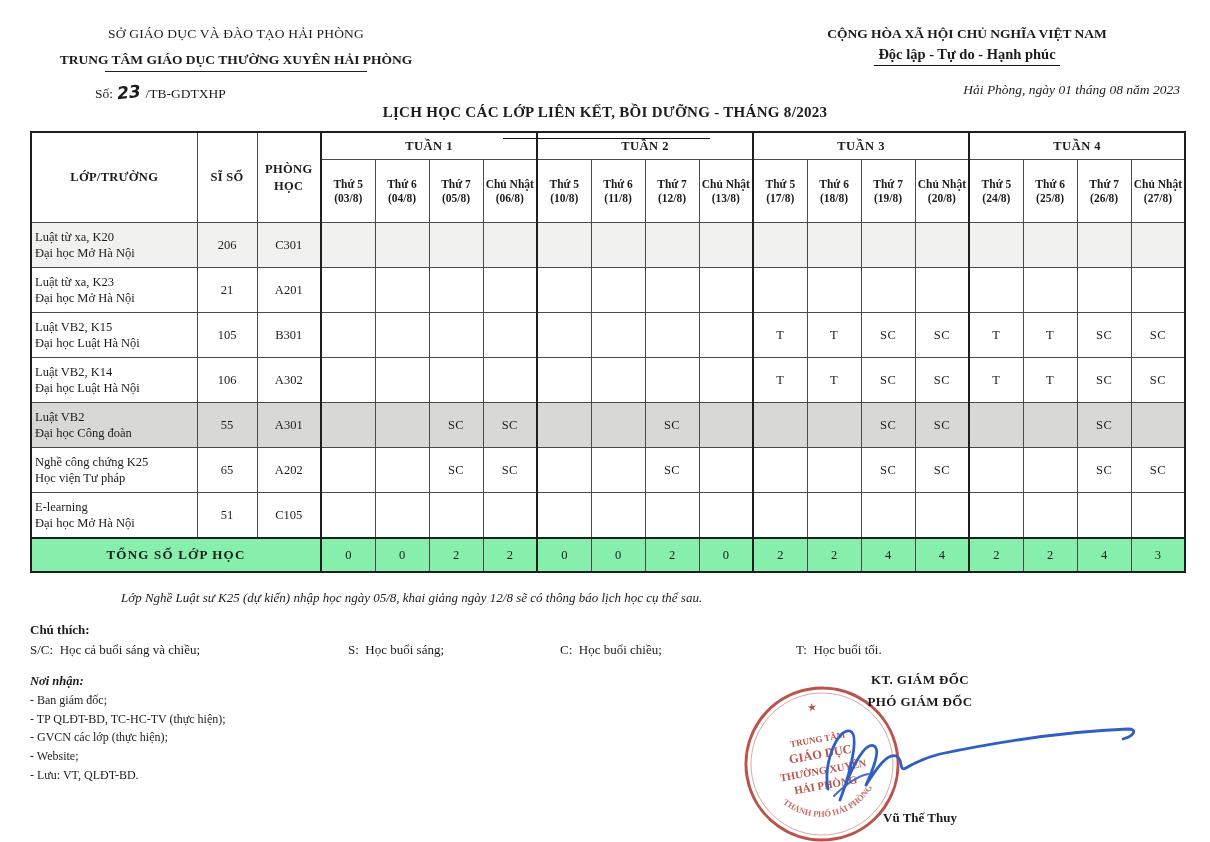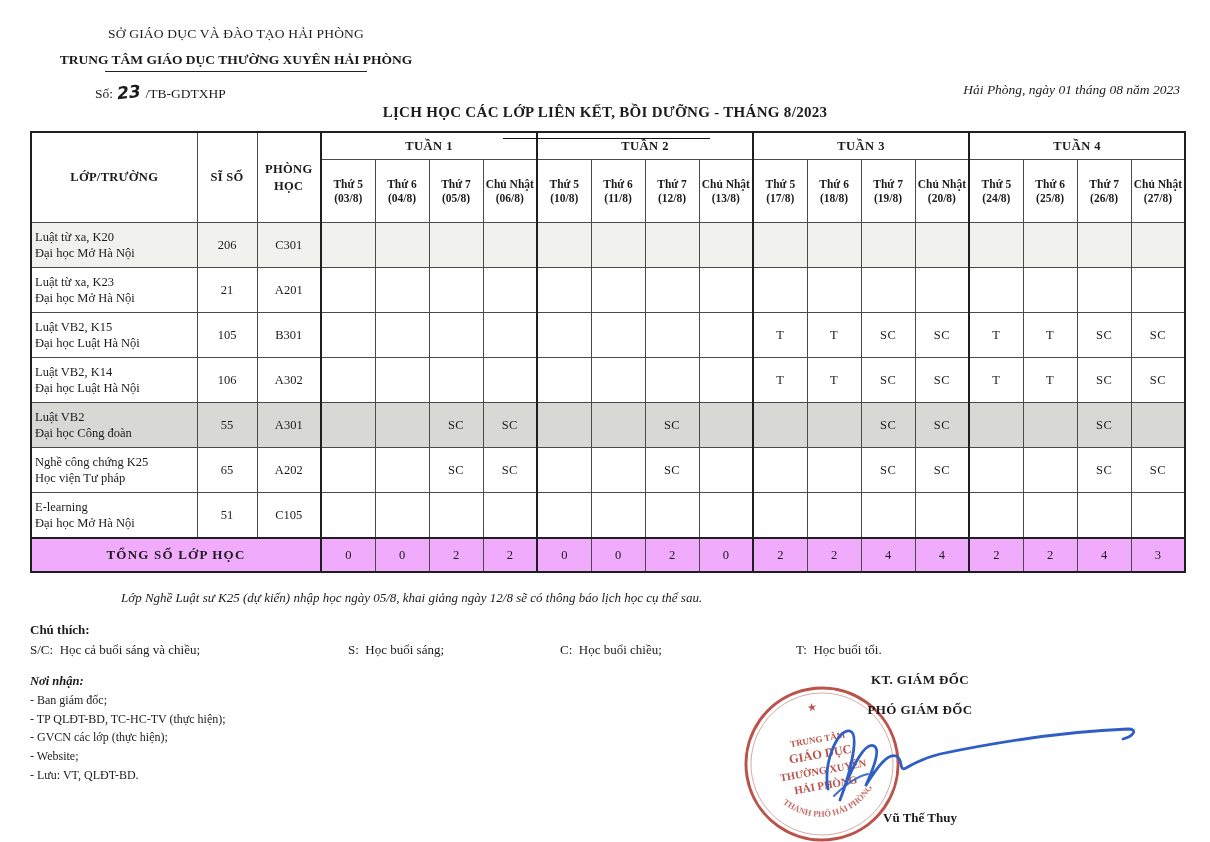--- a/index.html
+++ b/index.html
@@ -30,21 +30,21 @@
   .week-head{font-size:12.5px;height:24px;letter-spacing:.5px;}
   .day-head{font-size:11.5px;height:60px;text-align:center;vertical-align:middle;line-height:1.25;}
   .fixed-head{font-size:12.5px;text-align:center;vertical-align:middle;letter-spacing:.3px;line-height:1.3;}
   .wk-start{border-left:2px solid #1f1f1f;}
   tbody td{height:40px;}
   .class-cell{font-size:12.5px;line-height:1.3;padding:2px 3px;vertical-align:middle;text-align:left;}
   .num-cell{font-size:12.5px;text-align:center;vertical-align:middle;}
   .sched-cell{font-size:12.5px;text-align:center;vertical-align:middle;letter-spacing:.4px;}
   tr.tinted td{background:#f1f1ee;}
   tr.shaded td{background:#d8d8d5;}
-  #totals-row td{border-top:2px solid #1f1f1f;background:#f0abfc;height:30px;}
+  #totals-row td{border-top:2px solid #1f1f1f;background:#86efac;height:30px;}
   .totals-label{font-size:13px;font-weight:bold;text-align:center;vertical-align:middle;letter-spacing:1.2px;}
   .totals-cell{font-size:12.5px;text-align:center;vertical-align:middle;}
   
   .ghichu{margin:16px 28px 0 33px;font-size:13px;line-height:1.45;}
   .ghichu .lbl{font-weight:bold;font-style:normal;}
   .ghichu .txt{font-style:italic;}
   .ghichu .line2{font-style:italic;margin-left:88px;}
   .chuthich{margin:14px 28px 0 30px;}
   .chuthich .lbl{font-weight:bold;font-size:13px;}
   .legend-row{display:flex;margin-top:4px;font-size:13px;}
@@ -53,36 +53,40 @@
   .legend-item:nth-child(2){width:212px;}
   .legend-item:nth-child(3){width:236px;}
   .legend-key{font-weight:normal;}
   
   .footer{display:flex;margin-top:14px;}
   .noinhan{margin-left:30px;flex:1;font-size:12px;line-height:1.55;}
   .noinhan .lbl{font-weight:bold;font-style:italic;font-size:12.5px;}
   .sigblock{position:relative;width:470px;margin-right:20px;height:190px;}
   .sig-t1,.sig-t2{text-align:center;font-weight:bold;font-size:13px;letter-spacing:.4px;
                   padding-right:70px;position:relative;z-index:3;}
-  .sig-t2{margin-top:14px;}
+  .sig-t2{margin-top:6px;}
   .sig-name{position:absolute;left:0;right:70px;top:138px;text-align:center;font-weight:bold;
             font-size:13px;z-index:4;}
   .stamp{position:absolute;left:22px;top:12px;z-index:1;transform:rotate(-10deg);opacity:.88;}
   .sig-svg{position:absolute;left:78px;top:32px;z-index:2;}
 </style>
 </head>
 <body>
 
 <div class="page">
 
   <div class="hdr">
     <div class="hdr-left">
       <div class="l1">SỞ GIÁO DỤC VÀ ĐÀO TẠO HẢI PHÒNG</div>
       <div class="l2">TRUNG TÂM GIÁO DỤC THƯỜNG XUYÊN HẢI PHÒNG</div>
       <div class="rule"></div>
+    </div>
+    <div class="hdr-right">
+      <div class="r1">CỘNG HÒA XÃ HỘI CHỦ NGHĨA VIỆT NAM</div>
+      <div><span class="r2">Độc lập - Tự do - Hạnh phúc</span></div>
     </div>
   </div>
 
   <div class="meta-row">
     <div class="doc-num">
       <span>Số:</span>
       <span class="hand">23</span>
       <span>/TB-GDTXHP</span>
     </div>
     <div class="date-line">Hải Phòng, ngày 01 tháng 08 năm 2023</div>

